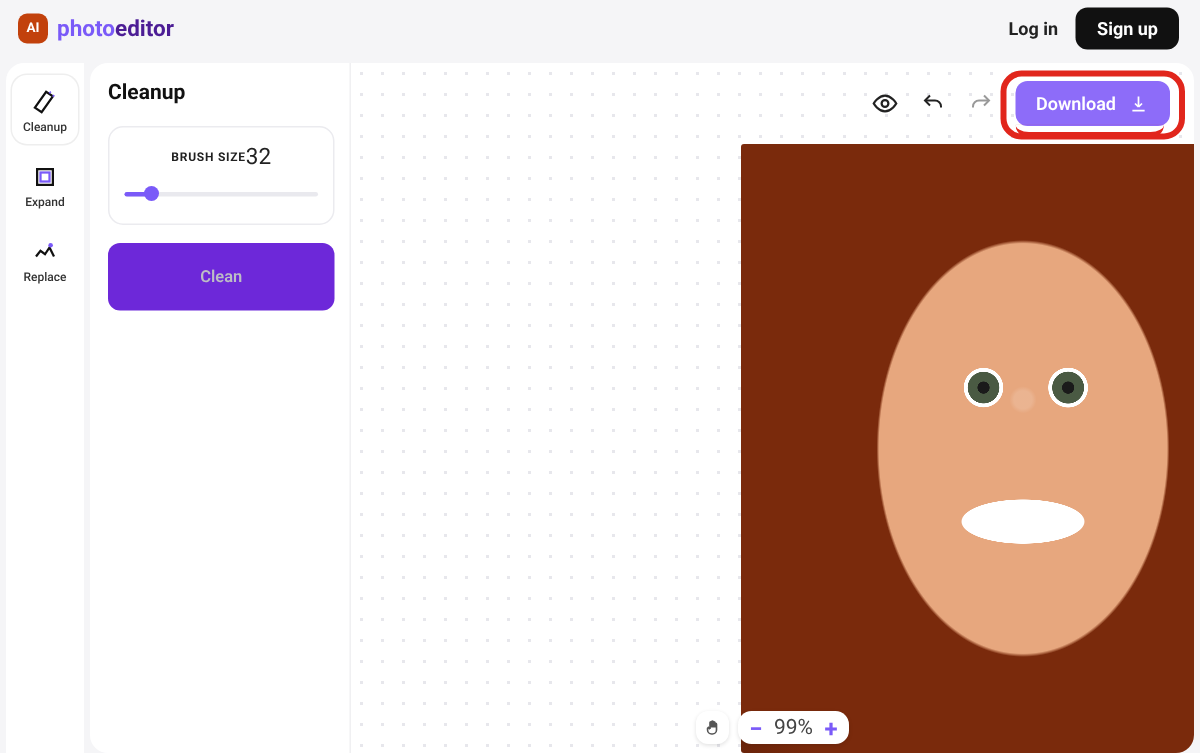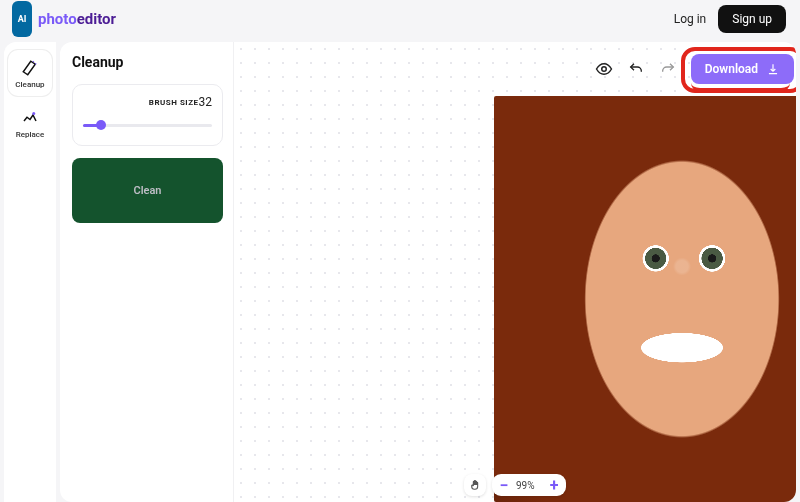--- a/index.html
+++ b/index.html
@@ -1,67 +1,67 @@
 <!DOCTYPE html>
 <html><head>
 <meta charset="utf-8">
 <style>
 *{box-sizing:border-box;margin:0;padding:0;font-family:-apple-system,BlinkMacSystemFont,"Segoe UI",Roboto,sans-serif}
 body{width:800px;height:502px;background:#f5f5f7;overflow:hidden}
 .topbar{height:38px;display:flex;align-items:center;padding:0 14px 0 12px;background:#f5f5f7}
 .logo{display:flex;align-items:center;gap:6px;font-weight:700;font-size:15px}
-.logo .ai-badge{width:20px;height:36px;border-radius:6px;background:#0369a1;color:#fff;font-size:9px;font-weight:700;display:flex;align-items:center;justify-content:center}
+.logo .ai-badge{width:20px;height:20px;border-radius:6px;background:#c2410c;color:#fff;font-size:9px;font-weight:700;display:flex;align-items:center;justify-content:center}
 .logo .p1{color:#7a5af8}
 .logo .p2{color:#4c1d95}
 .topbar .spacer{flex:1}
-.login-btn{background:transparent;border:none;font-size:12px;font-weight:400;color:#222;padding:6px 12px;cursor:pointer}
-.signup-btn{background:#111;color:#fff;border:none;border-radius:8px;font-size:12px;font-weight:400;padding:7px 14px;cursor:pointer}
+.login-btn{background:transparent;border:none;font-size:12px;font-weight:700;color:#222;padding:6px 12px;cursor:pointer}
+.signup-btn{background:#111;color:#fff;border:none;border-radius:8px;font-size:12px;font-weight:700;padding:7px 14px;cursor:pointer}
 .main{display:flex;height:calc(502px - 38px)}
 .sidebar{width:52px;background:#fff;border-radius:12px 0 0 0;margin:4px 0 0 4px;padding-top:6px;display:flex;flex-direction:column;align-items:center;gap:0}
 .side-item{width:44px;height:46px;display:flex;flex-direction:column;align-items:center;justify-content:center;gap:2px;border-radius:10px;cursor:pointer;margin:2px 0}
 .side-item.active{background:#fff;box-shadow:0 0 0 1px #eee}
 .side-item .icon{width:20px;height:20px;display:flex;align-items:center;justify-content:center}
 .side-item .lbl{font-size:8px;color:#333;font-weight:500}
 .content{flex:1;display:flex;background:#fff;border-radius:12px;margin:4px 4px 0 4px;overflow:hidden;position:relative}
 .panel{width:174px;padding:12px 10px 0 12px;border-right:1px solid #f0f0f2}
 .panel h1{font-size:14px;font-weight:700;color:#111;margin-bottom:14px}
 .replace-card{border:1px solid #ebebef;border-radius:10px;padding:10px 10px;display:flex;align-items:center;gap:8px;margin-bottom:12px;cursor:pointer}
 .replace-card .ricon{width:14px;height:14px;color:#7a5af8}
 .replace-card .rtxt{font-size:11px;font-weight:600;color:#222;flex:1}
 .replace-card .thumb{width:22px;height:22px;border-radius:6px;background:radial-gradient(circle at 50% 40%,#e8b896 0 28%,#8a2f10 29% 60%,#2a0c05 61% 100%)}
 .brush-card{border:1px solid #ebebef;border-radius:10px;padding:10px 10px 14px;margin-bottom:12px}
-.brush-head{display:flex;justify-content:flex-end;align-items:center;margin-bottom:10px}
+.brush-head{display:flex;justify-content:center;align-items:center;margin-bottom:10px}
 .brush-head .bl{font-size:8px;font-weight:700;letter-spacing:.5px;color:#222}
-.brush-head .bv{font-size:12px;color:#222}
+.brush-head .bv{font-size:15px;color:#222}
 .slider{position:relative;height:12px}
 .slider .track{position:absolute;left:0;right:0;top:5px;height:3px;background:#e9e9ee;border-radius:3px}
 .slider .fill{position:absolute;left:0;top:5px;height:3px;background:#7a5af8;border-radius:3px;width:14%}
 .slider .knob{position:absolute;top:1px;width:10px;height:10px;border-radius:50%;background:#7a5af8;left:calc(14% - 5px)}
-.clean-btn{width:100%;border:none;background:#14532d;color:#bdbdc5;font-size:11px;font-weight:600;padding:26px 0;border-radius:8px;cursor:not-allowed}
+.clean-btn{width:100%;border:none;background:#6d28d9;color:#bdbdc5;font-size:11px;font-weight:600;padding:16px 0;border-radius:8px;cursor:not-allowed}
 .canvas-area{flex:1;position:relative;background-image:radial-gradient(#e7e7ec 1px,transparent 1px);background-size:14px 14px;background-position:0 0}
-.toolbar{position:absolute;top:12px;right:2px;display:flex;align-items:center;gap:14px}
+.toolbar{position:absolute;top:12px;right:16px;display:flex;align-items:center;gap:14px}
 .tb-icon{width:18px;height:18px;color:#222;cursor:pointer;display:flex;align-items:center;justify-content:center}
 .download-wrap{position:relative}
 .download-btn{background:#8d6cf9;color:#fff;border:none;border-radius:8px;padding:8px 14px;font-size:12px;font-weight:600;display:flex;align-items:center;gap:8px;cursor:pointer}
 .annot{position:absolute;border:4px solid #e1261c;border-radius:14px;top:-7px;left:-10px;right:-10px;bottom:-9px;pointer-events:none}
 .annot::after{content:"";position:absolute;left:6px;right:10px;bottom:-3px;height:5px;border-bottom:4px solid #e1261c;border-radius:0 0 10px 10px}
 .image-box{position:absolute;left:260px;top:54px;width:376px;height:406px;border-radius:2px;overflow:hidden}
 .portrait{width:100%;height:100%;background:
  radial-gradient(circle at 50% 42%,rgba(255,255,255,.15) 0 2%,transparent 3%),
  radial-gradient(ellipse 200% 120% at 50% 125%,#f2a90c 0 18%,transparent 19%),
  radial-gradient(circle at 43% 40%,#1a1a1a 0 1.2%,#4a5a43 1.3% 3.2%,#fff 3.3% 4%,transparent 4.1%),
  radial-gradient(circle at 58% 40%,#1a1a1a 0 1.2%,#4a5a43 1.3% 3.2%,#fff 3.3% 4%,transparent 4.1%),
  radial-gradient(ellipse 18% 6% at 50% 62%,#fff 0 60%,transparent 61%),
  radial-gradient(ellipse 44% 58% at 50% 50%,#e7a77e 0 58%,transparent 59%),
  radial-gradient(ellipse 140% 110% at 50% 40%,#7a2a0c 0 60%,#3a1205 80% 100%)}
 .zoombar{position:absolute;left:50%;transform:translateX(-50%);bottom:6px;display:flex;align-items:center;gap:6px}
 .zoom-hand{width:22px;height:22px;border-radius:8px;background:#fff;box-shadow:0 1px 3px rgba(0,0,0,.12);display:flex;align-items:center;justify-content:center;color:#333;cursor:pointer}
 .zoom-pill{height:22px;border-radius:9px;background:#fff;box-shadow:0 1px 3px rgba(0,0,0,.12);display:flex;align-items:center;padding:0 4px;gap:4px}
 .zoom-pill .zbtn{width:16px;height:16px;display:flex;align-items:center;justify-content:center;color:#7a5af8;cursor:pointer;font-weight:700}
-.zoom-pill .zval{font-size:10px;color:#444;min-width:26px;text-align:left}
+.zoom-pill .zval{font-size:14px;color:#444;min-width:26px;text-align:left}
 svg{display:block}
 </style>
 </head>
 <body>
 
 <div class="topbar">
   <div class="logo">
     <span class="ai-badge">AI</span>
     <span><span class="p1">photo</span><span class="p2">editor</span></span>
   </div>
@@ -74,20 +74,29 @@
 
   <div class="sidebar">
     <div class="side-item active">
       <span class="icon">
         <svg width="18" height="18" viewBox="0 0 24 24" fill="none" stroke="#111" stroke-width="2">
             <path d="M3 17l6 4 10-14-6-4z"></path>
             <path d="M16 3l1 1M19 6l1 1" stroke="#7a5af8"></path>
           </svg>
       </span>
       <span class="lbl">Cleanup</span>
+    </div>
+    <div class="side-item">
+      <span class="icon">
+        <svg width="18" height="18" viewBox="0 0 24 24" fill="none" stroke="#111" stroke-width="2">
+            <rect x="5" y="5" width="14" height="14"></rect>
+            <rect x="8" y="8" width="8" height="8" stroke="#7a5af8"></rect>
+          </svg>
+      </span>
+      <span class="lbl">Expand</span>
     </div>
     <div class="side-item">
       <span class="icon">
         <svg width="18" height="18" viewBox="0 0 24 24" fill="none" stroke="#111" stroke-width="2">
             <path d="M4 16l4-5 4 3 4-6 4 8"></path>
             <circle cx="17" cy="6" r="2" fill="#7a5af8" stroke="none"></circle>
           </svg>
       </span>
       <span class="lbl">Replace</span>
     </div>

